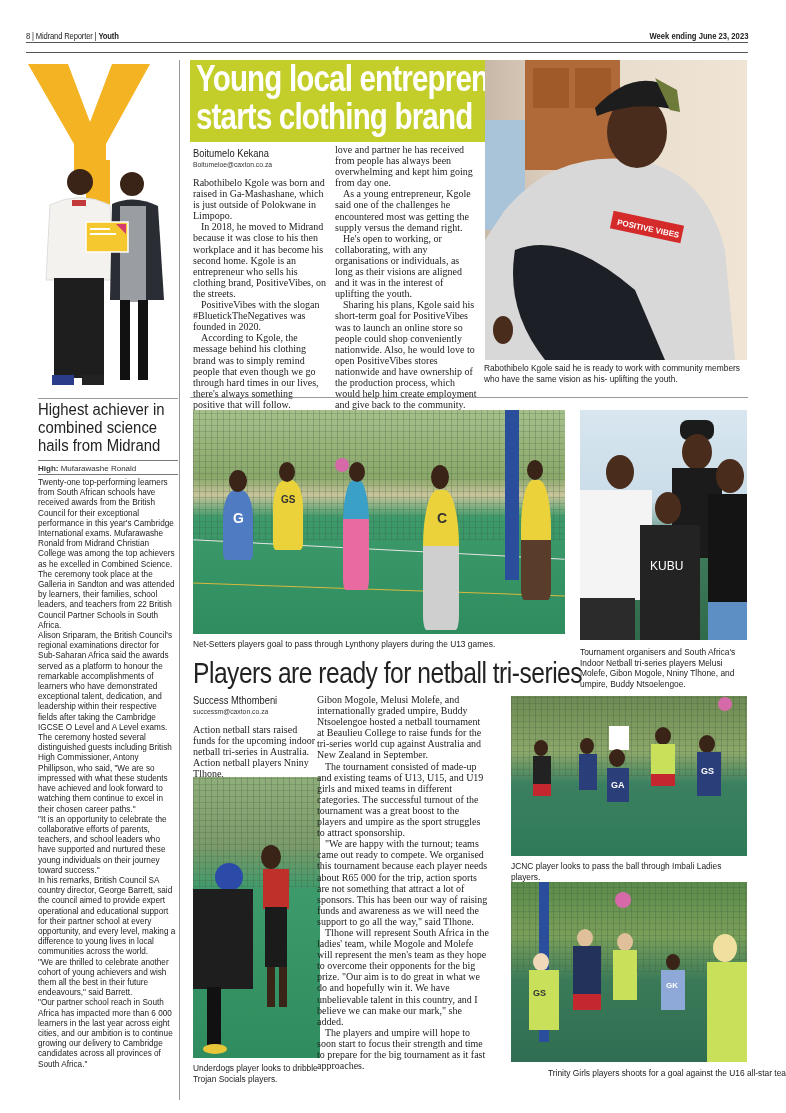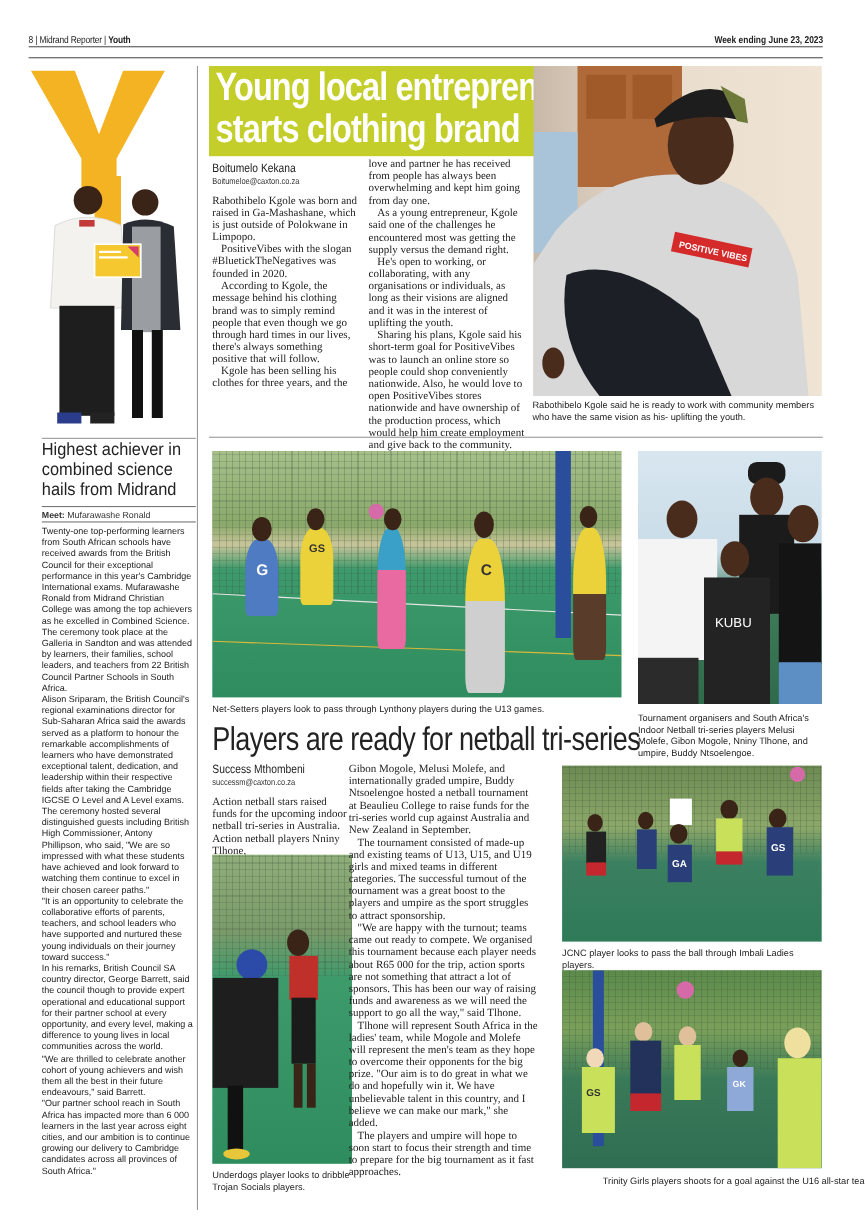--- a/index.html
+++ b/index.html
@@ -97,47 +97,48 @@
     <polygon points="82,64 92,64 92,74" fill="#d43d6d"></polygon>
   </svg>
 </div>
 
 <div class="abs vdiv" style="left:179px;top:60px;height:1040px;"></div>
 <div class="abs rule" style="left:38px;top:398px;width:140px;height:1px;background:#999;"></div>
 
 <h2 class="abs side-head" style="font-weight:normal;">Highest achiever in combined science hails from Midrand</h2>
 <div class="abs rule" style="left:38px;top:460px;width:140px;height:1px;background:#777;"></div>
 <div class="abs side-meet">
-  <b>Meet:</b>
+  <b>High:</b>
   <span>Mufarawashe Ronald</span>
 </div>
 <div class="abs rule" style="left:38px;top:474px;width:140px;height:1px;background:#777;"></div>
 <div class="abs side-text" style="top:478px;">
   <p>Twenty-one top-performing learners from South African schools have received awards from the British Council for their exceptional performance in this year's Cambridge International exams. Mufarawashe Ronald from Midrand Christian College was among the top achievers as he excelled in Combined Science.</p>
   <p>The ceremony took place at the Galleria in Sandton and was attended by learners, their families, school leaders, and teachers from 22 British Council Partner Schools in South Africa.</p>
   <p>Alison Sriparam, the British Council's regional examinations director for Sub-Saharan Africa said the awards served as a platform to honour the remarkable accomplishments of learners who have demonstrated exceptional talent, dedication, and leadership within their respective fields after taking the Cambridge IGCSE O Level and A Level exams.</p>
   <p>The ceremony hosted several distinguished guests including British High Commissioner, Antony Phillipson, who said, "We are so impressed with what these students have achieved and look forward to watching them continue to excel in their chosen career paths."</p>
   <p>"It is an opportunity to celebrate the collaborative efforts of parents, teachers, and school leaders who have supported and nurtured these young individuals on their journey toward success."</p>
-  <p>In his remarks, British Council SA country director, George Barrett, said the council though to provide expert operational and educational support for their partner school at every opportunity, and every level, making a difference to young lives in local communities across the world.</p>
+  <p>In his remarks, British Council SA country director, George Barrett, said the council aimed to provide expert operational and educational support for their partner school at every opportunity, and every level, making a difference to young lives in local communities across the world.</p>
   <p>"We are thrilled to celebrate another cohort of young achievers and wish them all the best in their future endeavours," said Barrett.</p>
   <p>"Our partner school reach in South Africa has impacted more than 6 000 learners in the last year across eight cities, and our ambition is to continue growing our delivery to Cambridge candidates across all provinces of South Africa."</p>
 </div>
 
 <div class="abs headline-bg" style="left:190px;top:60px;width:307px;height:42px;"></div>
 <div class="abs headline-bg" style="left:190px;top:100px;width:300px;height:42px;"></div>
 <h1 class="abs headline" style="top:60px;">
   <span style="display:block;">Young local entrepreneur</span>
   <span style="display:block;">starts clothing brand</span>
 </h1>
 
 <div class="abs byline-name" style="left:193px;top:147px;">Boitumelo Kekana</div>
 <div class="abs byline-email" style="left:193px;top:160px;">Boitumeloe@caxton.co.za</div>
 
 <div class="abs serif-text" style="left:193px;top:177px;width:133px;">
   <p class="first">Rabothibelo Kgole was born and raised in Ga-Mashashane, which is just outside of Polokwane in Limpopo.</p>
+  <p>In 2018, he moved to Midrand because it was close to his then workplace and it has become his second home. Kgole is an entrepreneur who sells his clothing brand, PositiveVibes, on the streets.</p>
   <p>PositiveVibes with the slogan #BluetickTheNegatives was founded in 2020.</p>
   <p>According to Kgole, the message behind his clothing brand was to simply remind people that even though we go through hard times in our lives, there's always something positive that will follow.</p>
   <p>Kgole has been selling his clothes for three years, and the</p>
 </div>
 
 <div class="abs serif-text" style="left:335px;top:144px;width:142px;">
   <p class="first">love and partner he has received from people has always been overwhelming and kept him going from day one.</p>
   <p>As a young entrepreneur, Kgole said one of the challenges he encountered most was getting the supply versus the demand right.</p>
   <p>He's open to working, or collaborating, with any organisations or individuals, as long as their visions are aligned and it was in the interest of uplifting the youth.</p>
   <p>Sharing his plans, Kgole said his short-term goal for PositiveVibes was to launch an online store so people could shop conveniently nationwide. Also, he would love to open PositiveVibes stores nationwide and have ownership of the production process, which would help him create employment and give back to the community.</p>
@@ -180,21 +181,21 @@
   <div class="abs" style="left:88px;top:84px;color:#333;font-weight:bold;font-size:10px;">GS</div>
   <div class="figure" style="left:150px;top:70px;width:26px;height:110px;background:linear-gradient(180deg,#3aa0c8 0 35%,#e86aa0 35%);"></div>
   <div class="head" style="left:156px;top:52px;width:16px;height:20px;"></div>
   <div class="abs" style="left:142px;top:48px;width:14px;height:14px;border-radius:50%;background:#d66aa8;"></div>
   <div class="figure" style="left:230px;top:80px;width:36px;height:140px;background:linear-gradient(180deg,#ecd23a 0 40%,#cfcfcf 40%);"></div>
   <div class="head" style="left:238px;top:55px;width:18px;height:24px;"></div>
   <div class="abs" style="left:244px;top:100px;color:#333;font-weight:bold;font-size:14px;">C</div>
   <div class="figure" style="left:328px;top:70px;width:30px;height:120px;background:linear-gradient(180deg,#ecd23a 0 50%,#5a3c2a 50%);"></div>
   <div class="head" style="left:334px;top:50px;width:16px;height:20px;"></div>
 </div>
-<div class="abs caption netball-caption" style="left:193px;top:639px;">Net-Setters players look to pass through Lynthony players during the U13 games.</div>
+<div class="abs caption netball-caption" style="left:193px;top:639px;">Net-Setters players goal to pass through Lynthony players during the U13 games.</div>
 
 <div class="abs photo" style="left:580px;top:410px;width:167px;height:230px;background:linear-gradient(180deg,#d8e6ef 0%,#c9dce8 40%,#3f7a5a 60%,#2f6a4a 100%);">
   <svg viewBox="0 0 167 230" width="167" height="230">
     <rect x="100" y="10" width="34" height="20" rx="8" fill="#1b1b1b"></rect>
     <ellipse cx="117" cy="42" rx="15" ry="18" fill="#4a2c1c"></ellipse>
     <rect x="92" y="58" width="50" height="90" fill="#1b1b1b"></rect>
     <ellipse cx="40" cy="62" rx="14" ry="17" fill="#4a2c1c"></ellipse>
     <rect x="0" y="80" width="72" height="110" fill="#f4f4f4"></rect>
     <rect x="0" y="188" width="55" height="42" fill="#2b2b2b"></rect>
     <ellipse cx="150" cy="66" rx="14" ry="17" fill="#4a2c1c"></ellipse>

